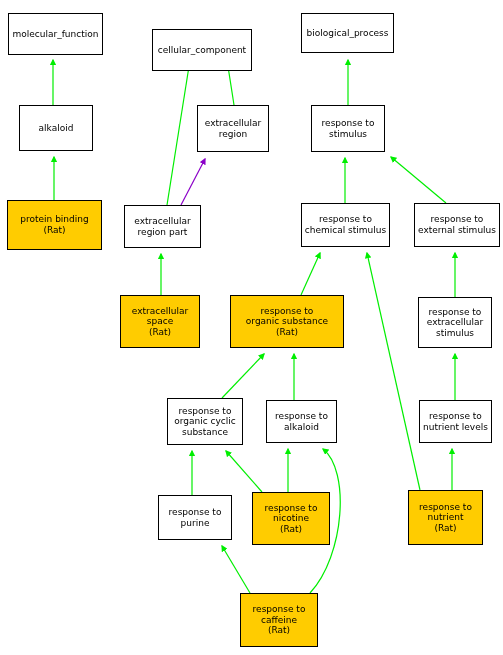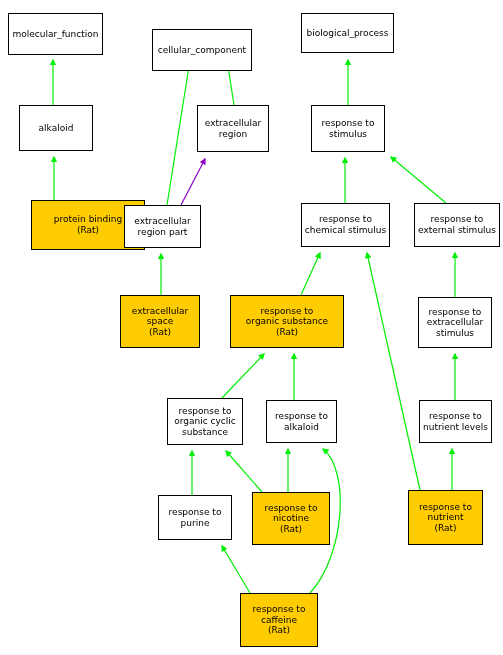--- a/index.html
+++ b/index.html
@@ -84,21 +84,21 @@
 
   <div id="node-group">
       <div class="go-node" style="left: 8px; top: 13px; width: 95px; height: 42px;">molecular_function</div>
       <div class="go-node" style="left: 152px; top: 29px; width: 100px; height: 42px;">cellular_component</div>
       <div class="go-node" style="left: 301px; top: 13px; width: 93px; height: 40px; text-align: center;">biological_process</div>
       <div class="go-node" style="left: 19px; top: 105px; width: 74px; height: 46px;">alkaloid</div>
       <div class="go-node" style="left: 197px; top: 105px; width: 72px; height: 47px;">extracellular
 region</div>
       <div class="go-node" style="left: 311px; top: 105px; width: 74px; height: 47px;">response to
 stimulus</div>
-      <div class="go-node annotated" style="left: 7px; top: 200px; width: 114px; height: 50px; margin-left: 24px;">protein binding
+      <div class="go-node annotated" style="left: 7px; top: 200px; width: 95px; height: 50px;">protein binding
 (Rat)</div>
       <div class="go-node" style="left: 124px; top: 205px; width: 77px; height: 43px;">extracellular
 region part</div>
       <div class="go-node" style="left: 301px; top: 203px; width: 89px; height: 44px;">response to
 chemical stimulus</div>
       <div class="go-node" style="left: 414px; top: 203px; width: 86px; height: 44px;">response to
 external stimulus</div>
       <div class="go-node annotated" style="left: 120px; top: 295px; width: 80px; height: 53px;">extracellular
 space
 (Rat)</div>

